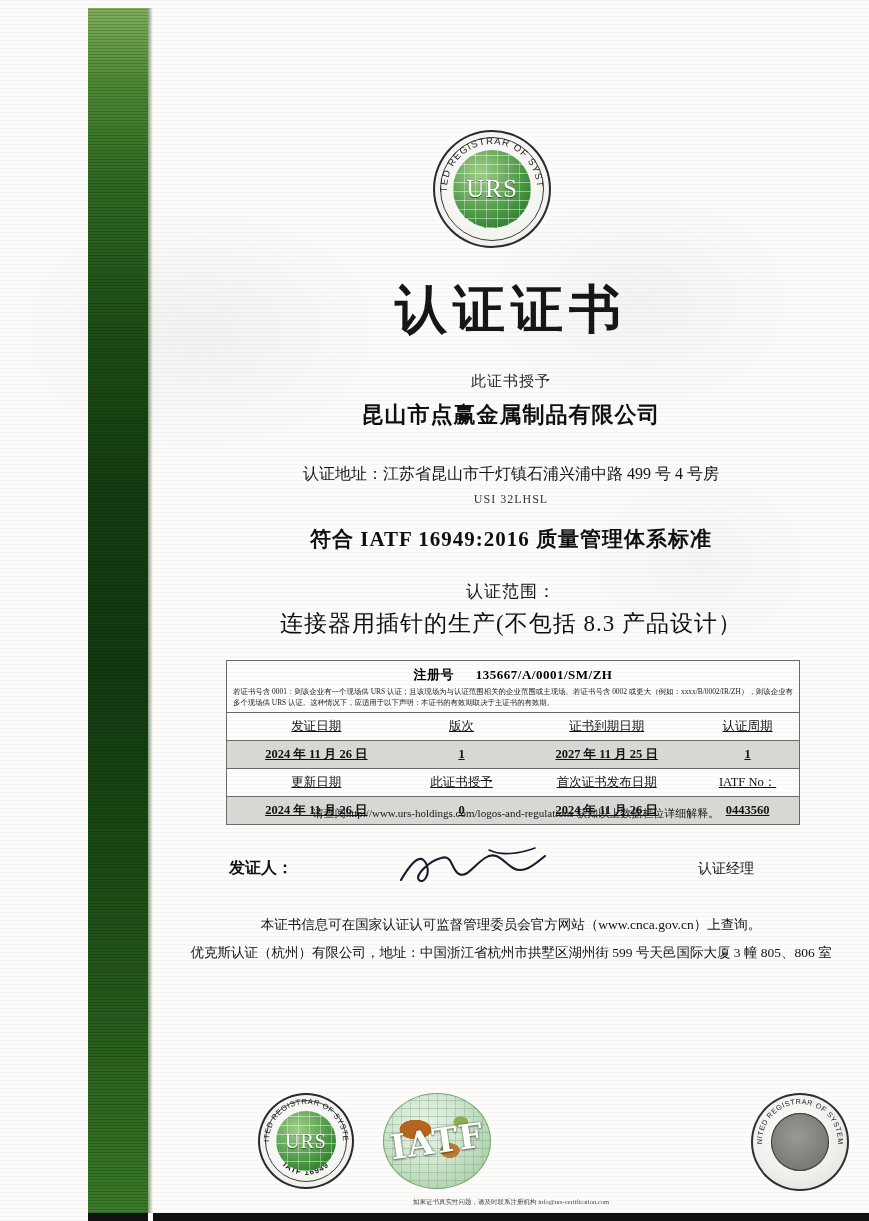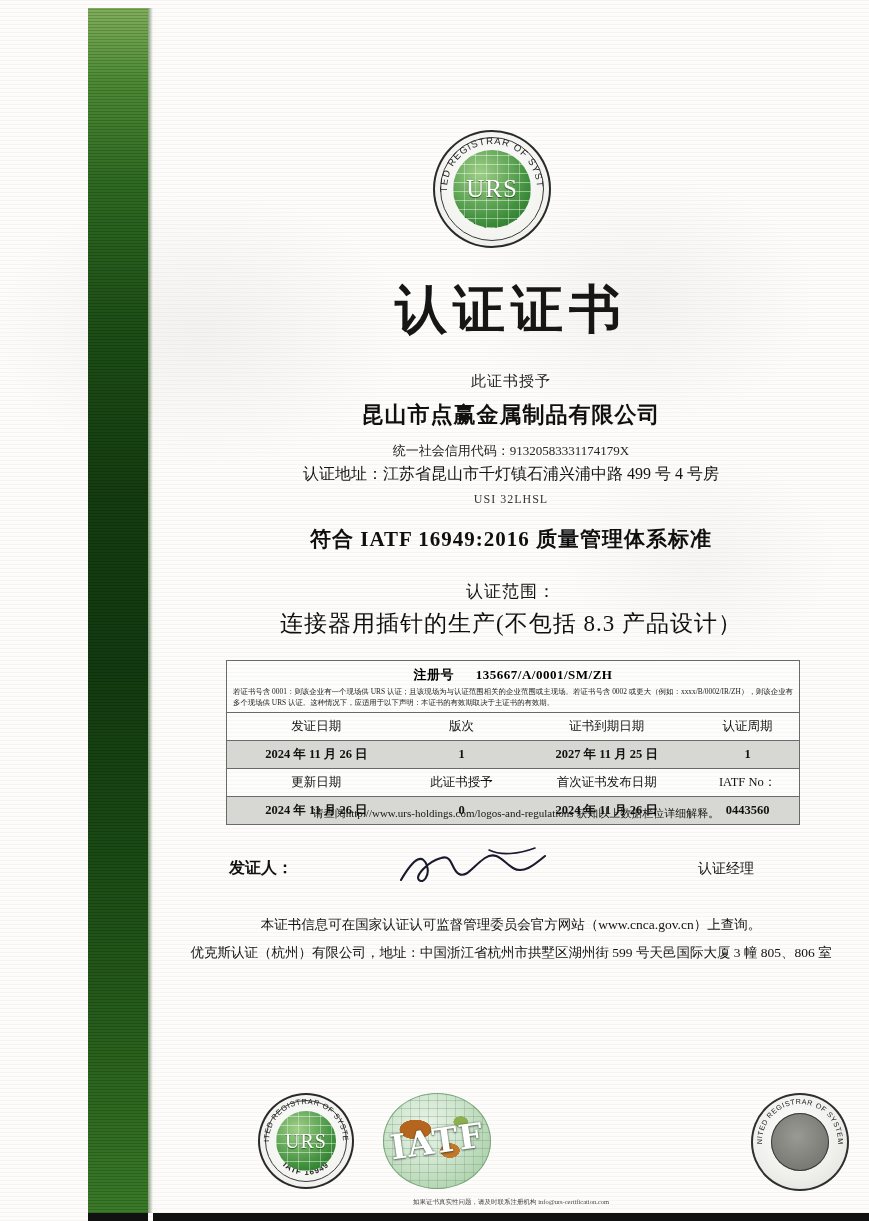--- a/index.html
+++ b/index.html
@@ -176,20 +176,21 @@
   table.data {
     border-collapse: collapse;
     width: 100%;
     font-size: 12.5px;
   }
   table.data td {
     border-top: 1px solid #6a6a6a;
     text-align: center;
     padding: 5px 2px;
     color: #111;
+    text-decoration: underline;
   }
   table.data tr.shaded td {
     background: #d7d7d3;
     font-weight: bold;
   }
   #table-note {
     position: absolute;
     left: 73px;
     top: 806px;
     width: 580px;
@@ -331,21 +332,20 @@
         </div>
         <div class="globe"></div>
         <div class="urs-word">URS</div>
       </div>
     </div>
 
     <div id="title">认证证书</div>
 
     <div class="ctr" id="awarded-to">此证书授予</div>
     <div class="ctr" id="company">昆山市点赢金属制品有限公司</div>
-    <div class="ctr" id="credit-code">统一社会信用代码：91320583331174179X</div>
     <div class="ctr" id="address">认证地址：江苏省昆山市千灯镇石浦兴浦中路 499 号 4 号房</div>
     <div class="ctr" id="usi">USI 32LHSL</div>
     <div class="ctr" id="standard">符合 IATF 16949:2016 质量管理体系标准</div>
     <div class="ctr" id="scope-label">认证范围：</div>
     <div class="ctr" id="scope-value">连接器用插针的生产(不包括 8.3 产品设计）</div>
 
     <div id="table-block">
       <div id="reg-row">
         <span class="reg-label">注册号</span>
         <span>135667/A/0001/SM/ZH</span>

